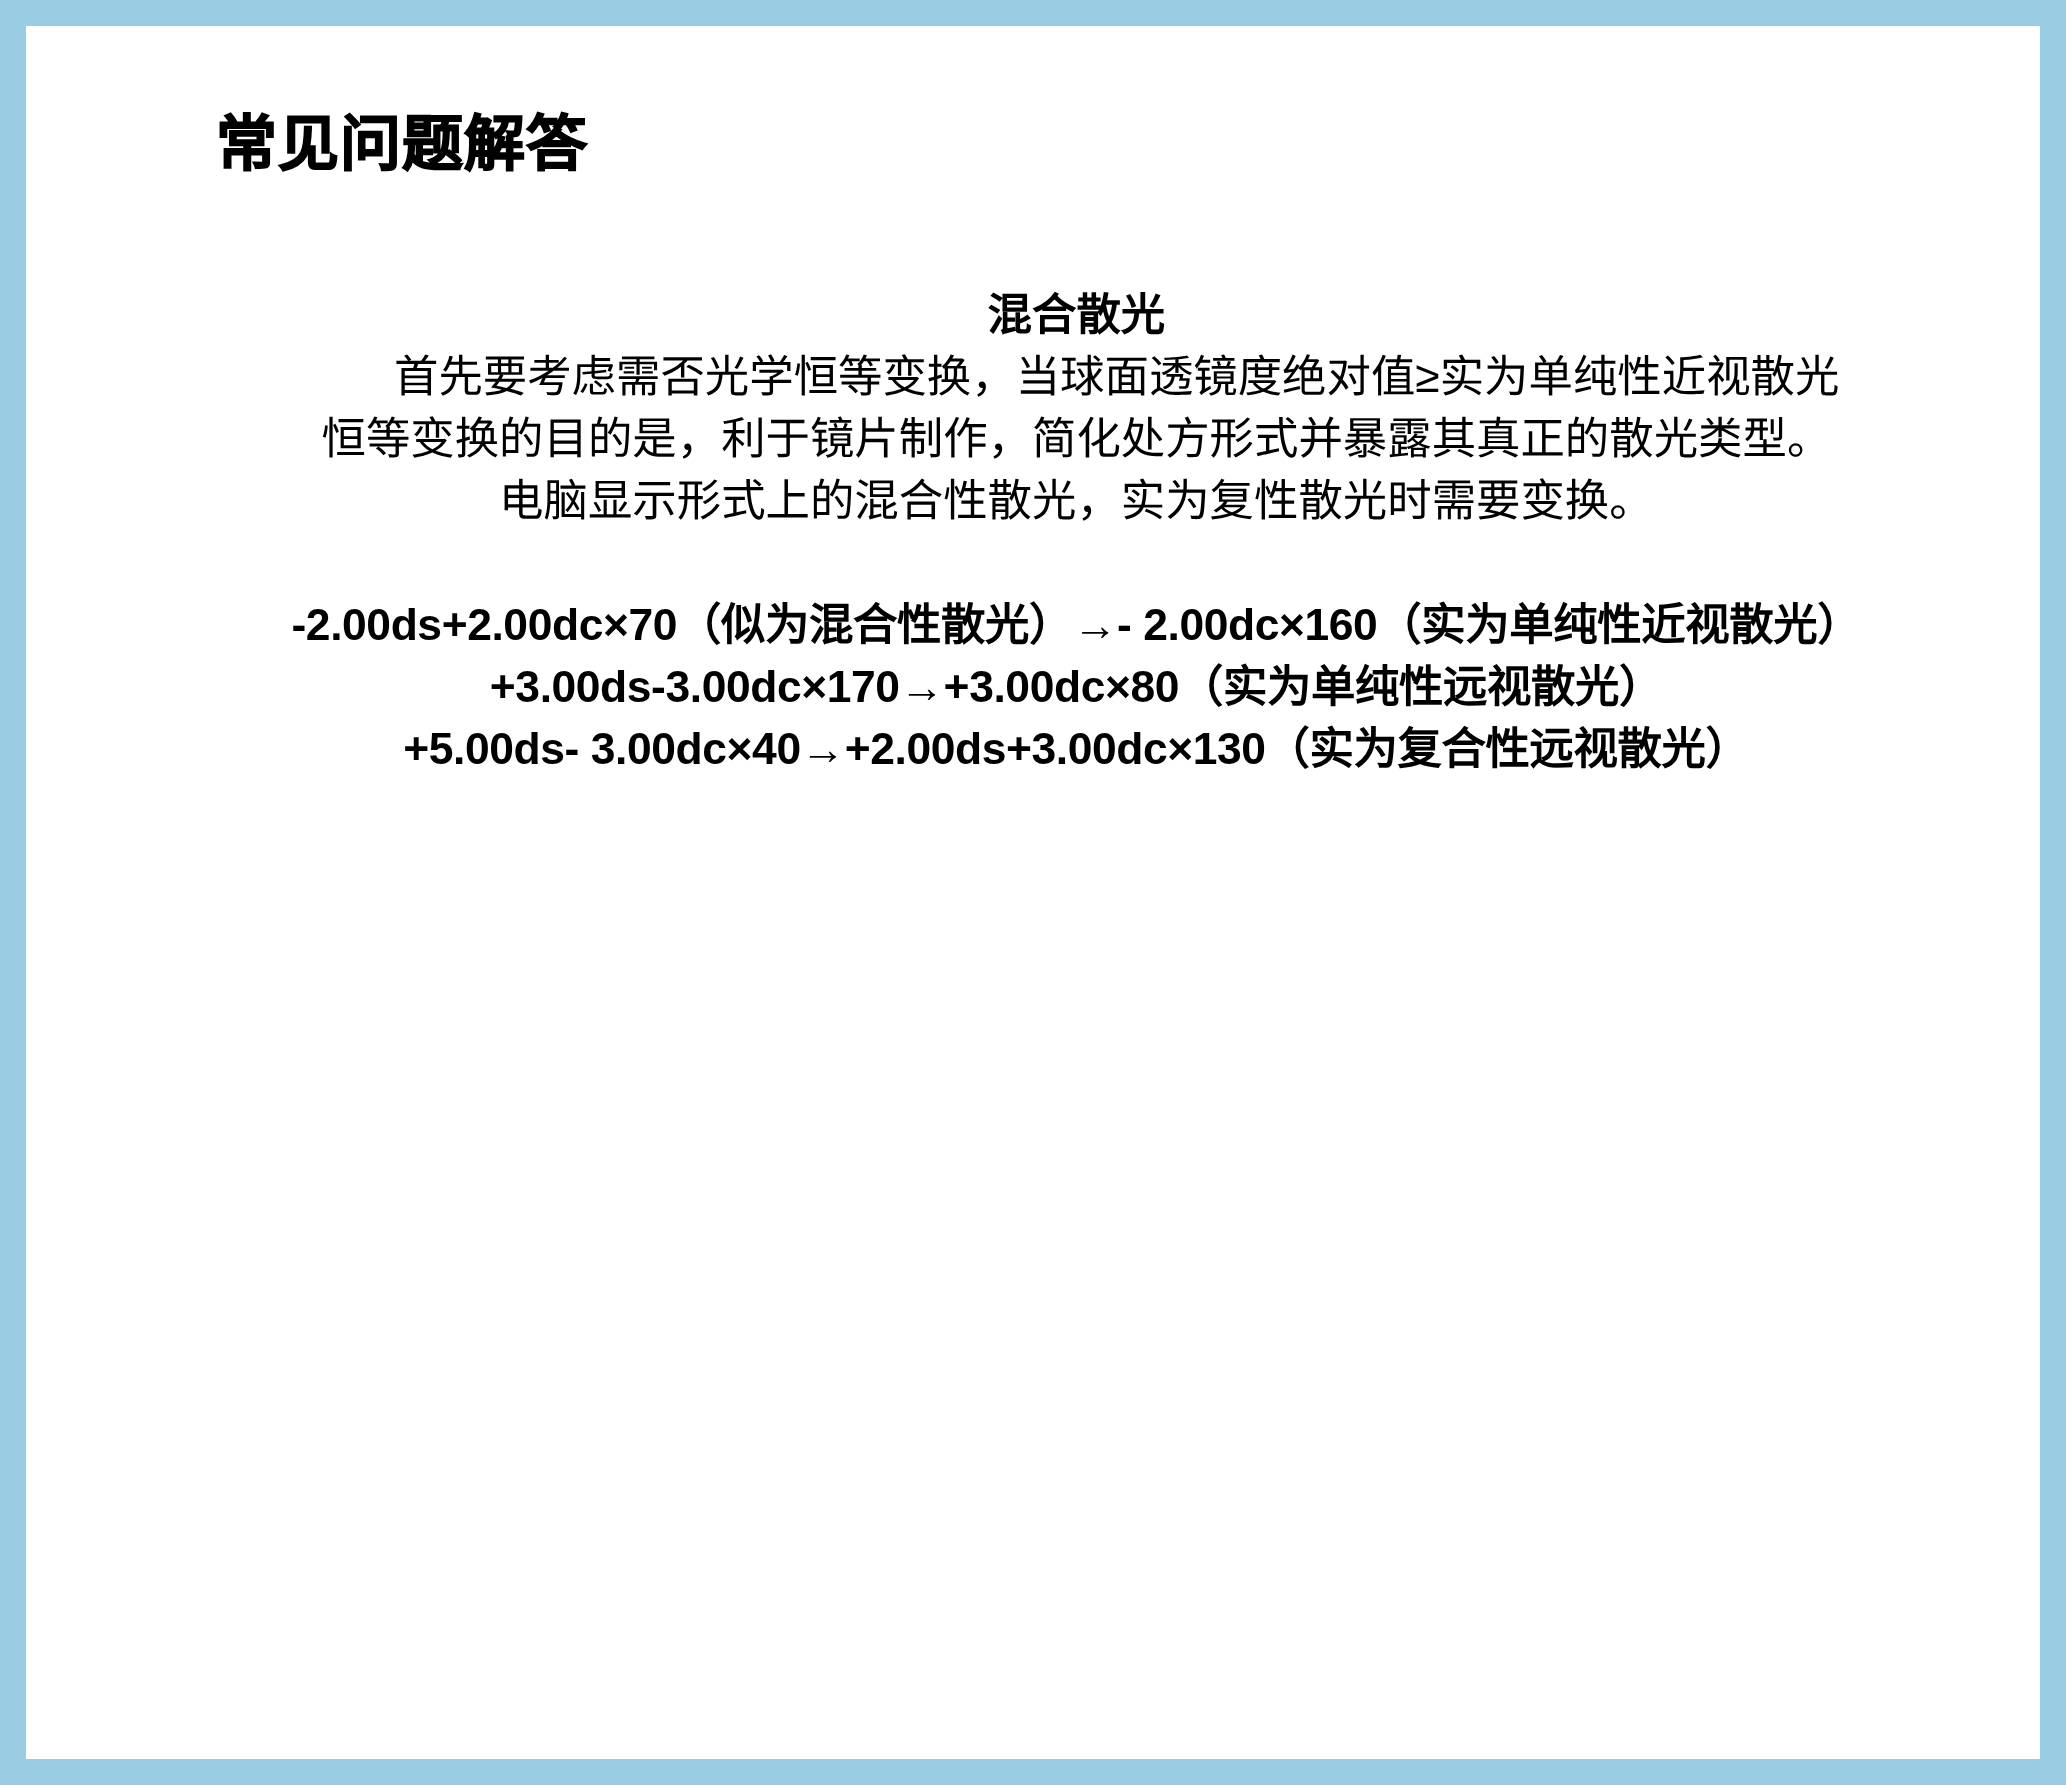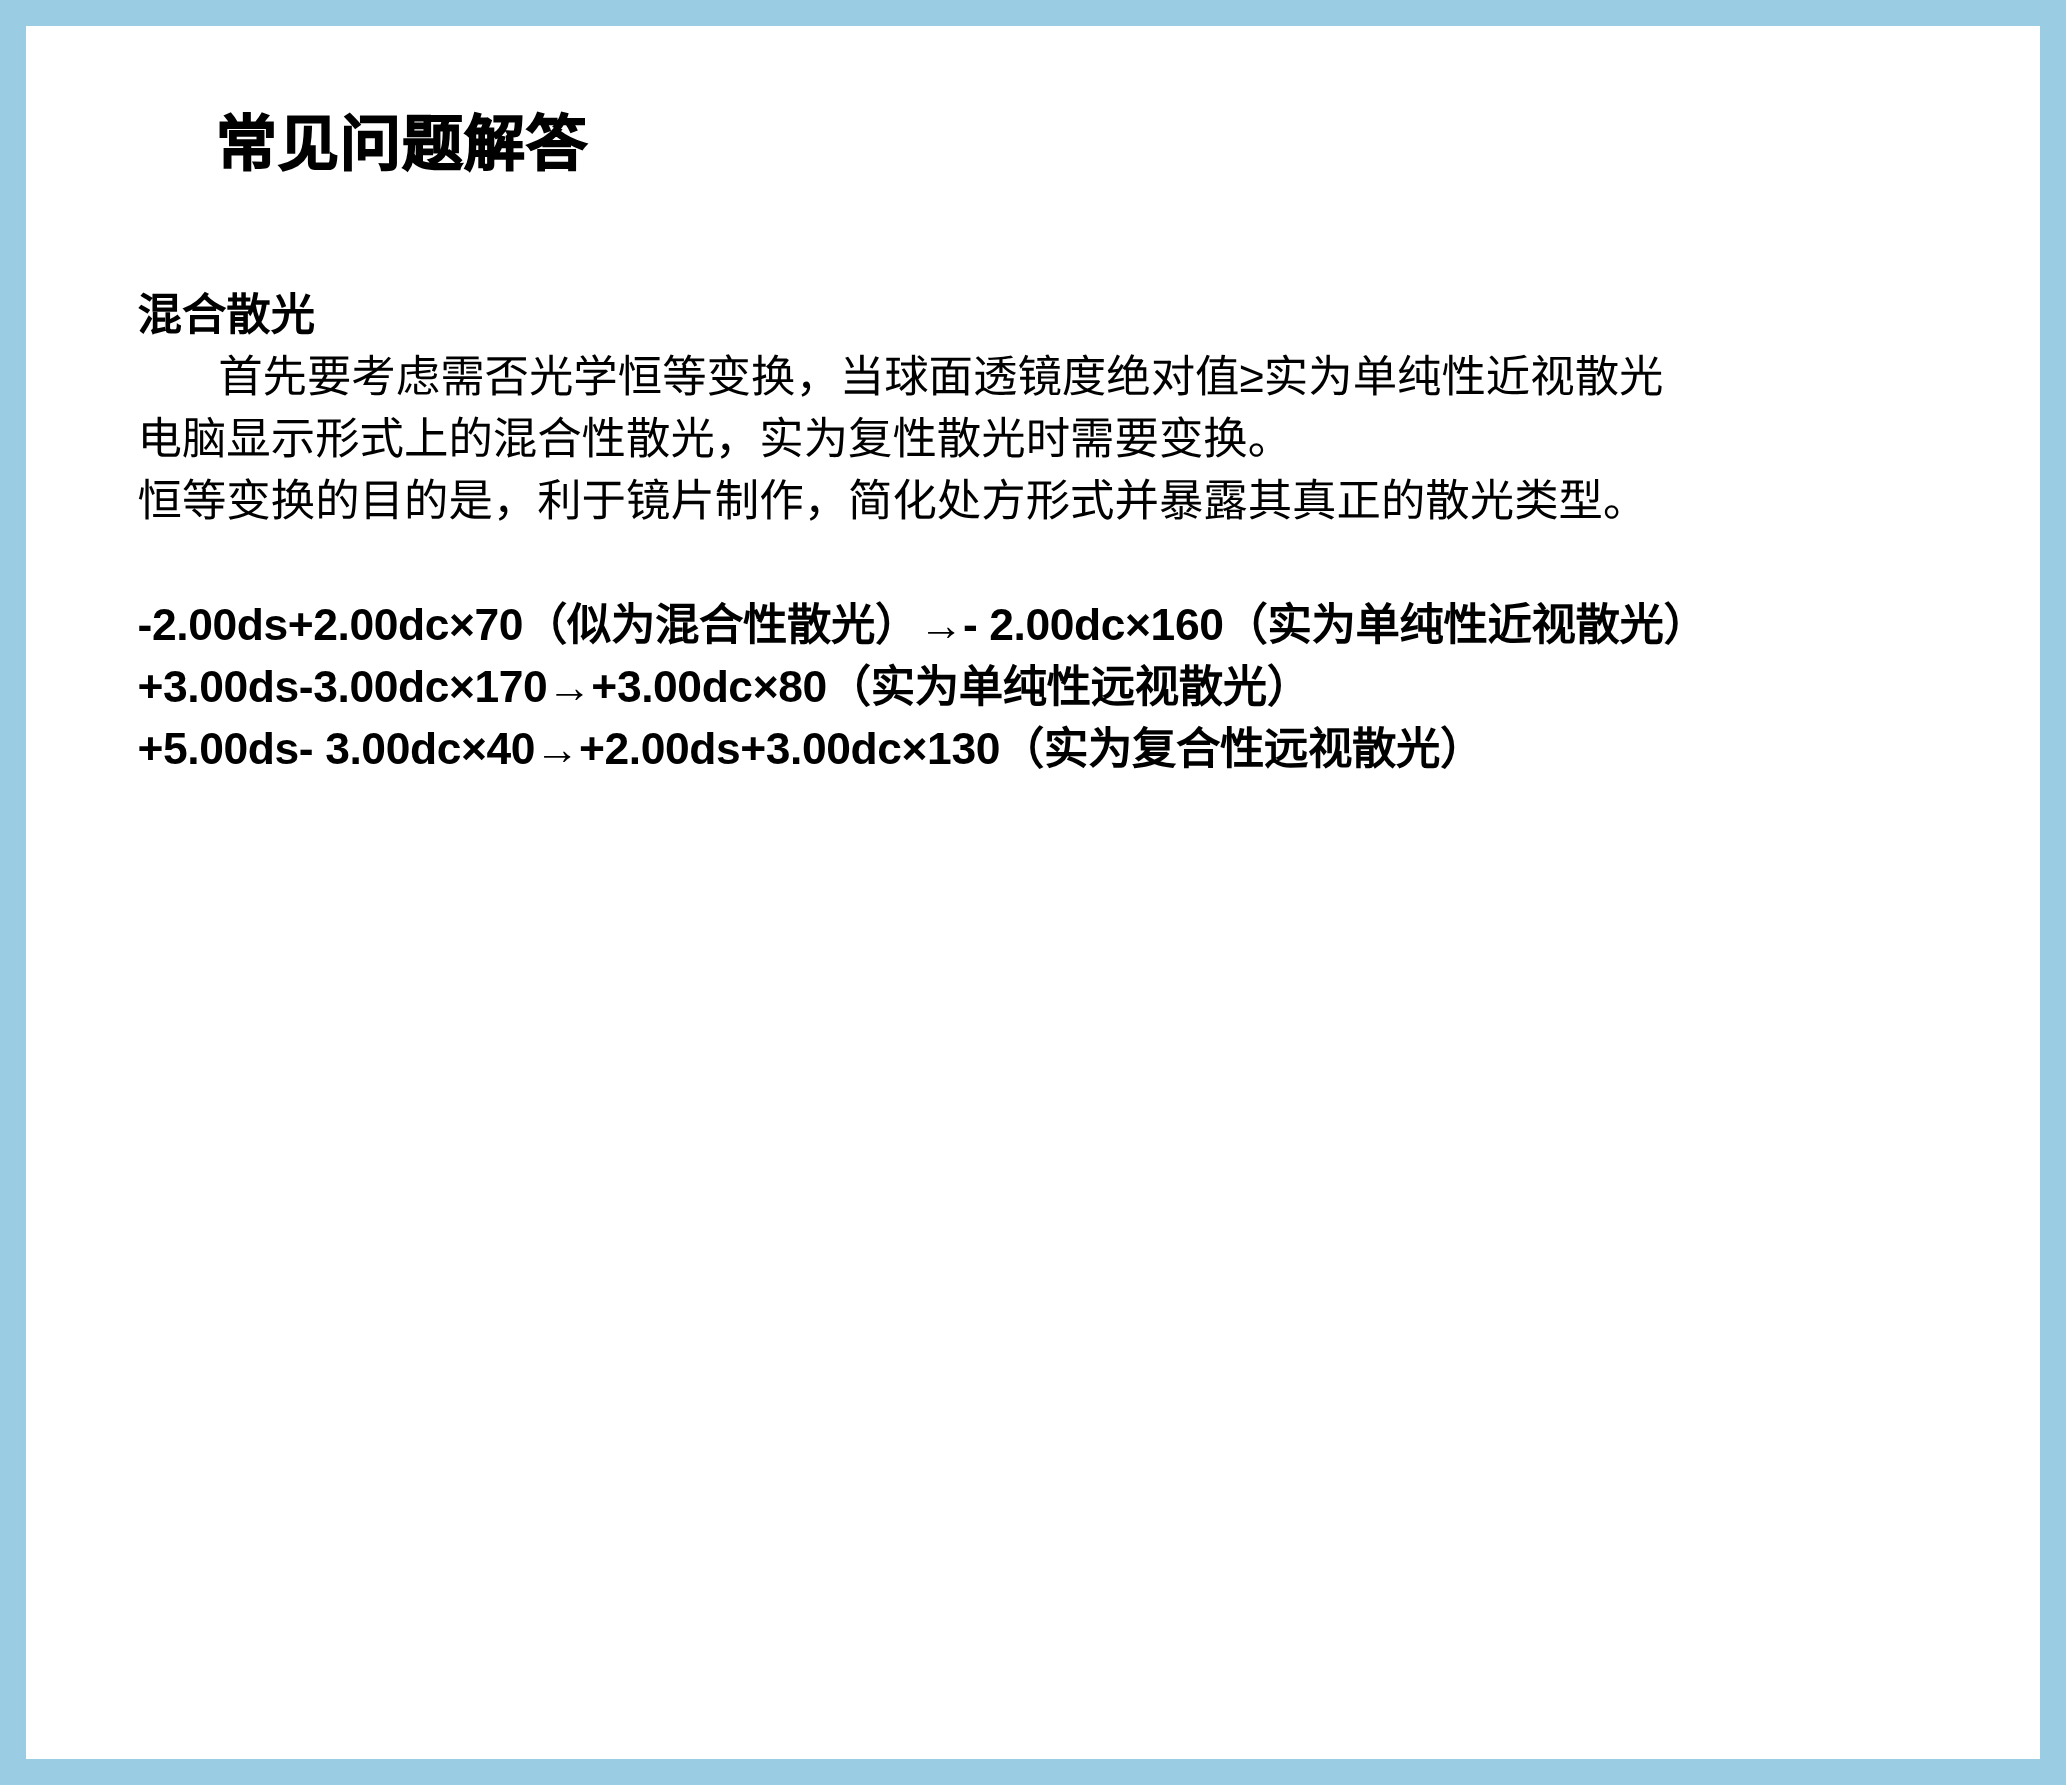--- a/index.html
+++ b/index.html
@@ -11,20 +11,21 @@
     position: relative;
     box-sizing: border-box;
     width: 100vw;
     height: 100vh;
     min-height: 56.25vw;
     border: 1.3vw solid #9ACCE4;
     background: #FFFFFF;
     overflow: hidden;
     color: #000000;
     font-family: "Liberation Sans", "DejaVu Sans", sans-serif;
+    text-align: center;
   }
   .title {
     position: absolute;
     left: 9.2vw;
     top: 3.3vw;
     margin: 0;
     font-size: 2.95vw;
     font-weight: bold;
     -webkit-text-stroke: 0.07vw currentColor;
     letter-spacing: 0.05vw;
@@ -60,23 +61,23 @@
 <div class="slide">
 
   <h1 class="title">常见问题解答</h1>
 
   <div class="body-block">
 
     <p class="line heading">混合散光</p>
 
     <p class="line indent">首先要考虑需否光学恒等变换，当球面透镜度绝对值≥实为单纯性近视散光</p>
 
+    <p class="line">恒等变换的目的是，利于镜片制作，简化处方形式并暴露其真正的散光类型。</p>
+
     <p class="line">电脑显示形式上的混合性散光，实为复性散光时需要变换。</p>
-
-    <p class="line">恒等变换的目的是，利于镜片制作，简化处方形式并暴露其真正的散光类型。</p>
 
     <p class="line">&nbsp;</p>
 
 
     <p class="line formula">-2.00ds+2.00dc×70（似为混合性散光）→- 2.00dc×160（实为单纯性近视散光）</p>
 
     <p class="line formula">+3.00ds-3.00dc×170→+3.00dc×80（实为单纯性远视散光）</p>
 
     <p class="line formula">+5.00ds- 3.00dc×40→+2.00ds+3.00dc×130（实为复合性远视散光）</p>
 

